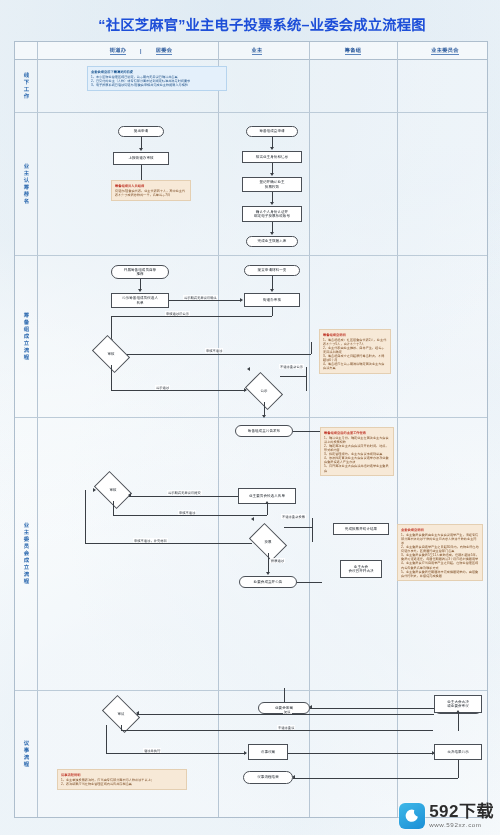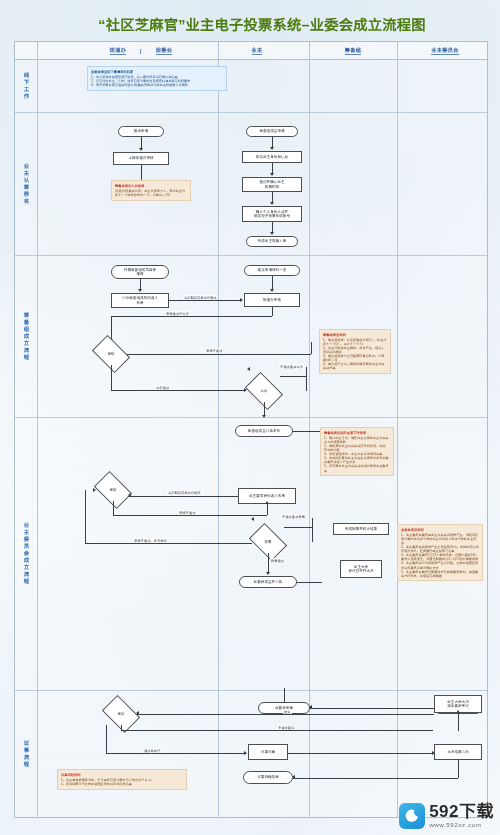--- a/index.html
+++ b/index.html
@@ -20,21 +20,21 @@
       radial-gradient(circle at 30% 94%, rgba(212,228,240,.40) 0 18%, rgba(255,255,255,0) 52%),
       linear-gradient(#ffffff,#fdfefe);
     z-index:0;
   }
 
   
   .title{
     position:absolute;left:0;right:0;top:13px;
     text-align:center;
     font-size:14.3px;font-weight:bold;letter-spacing:.2px;
-    color:#4d7c0f;z-index:5;white-space:nowrap;margin-left:24px;
+    color:#1d4ed8;z-index:5;white-space:nowrap;margin-left:24px;
   }
 
   
   .frame{
     position:absolute;left:14px;top:41px;
     width:472px;height:775px;
     border:1px solid #aebecd;
     background:rgba(255,255,255,.30);
     z-index:2;
   }

